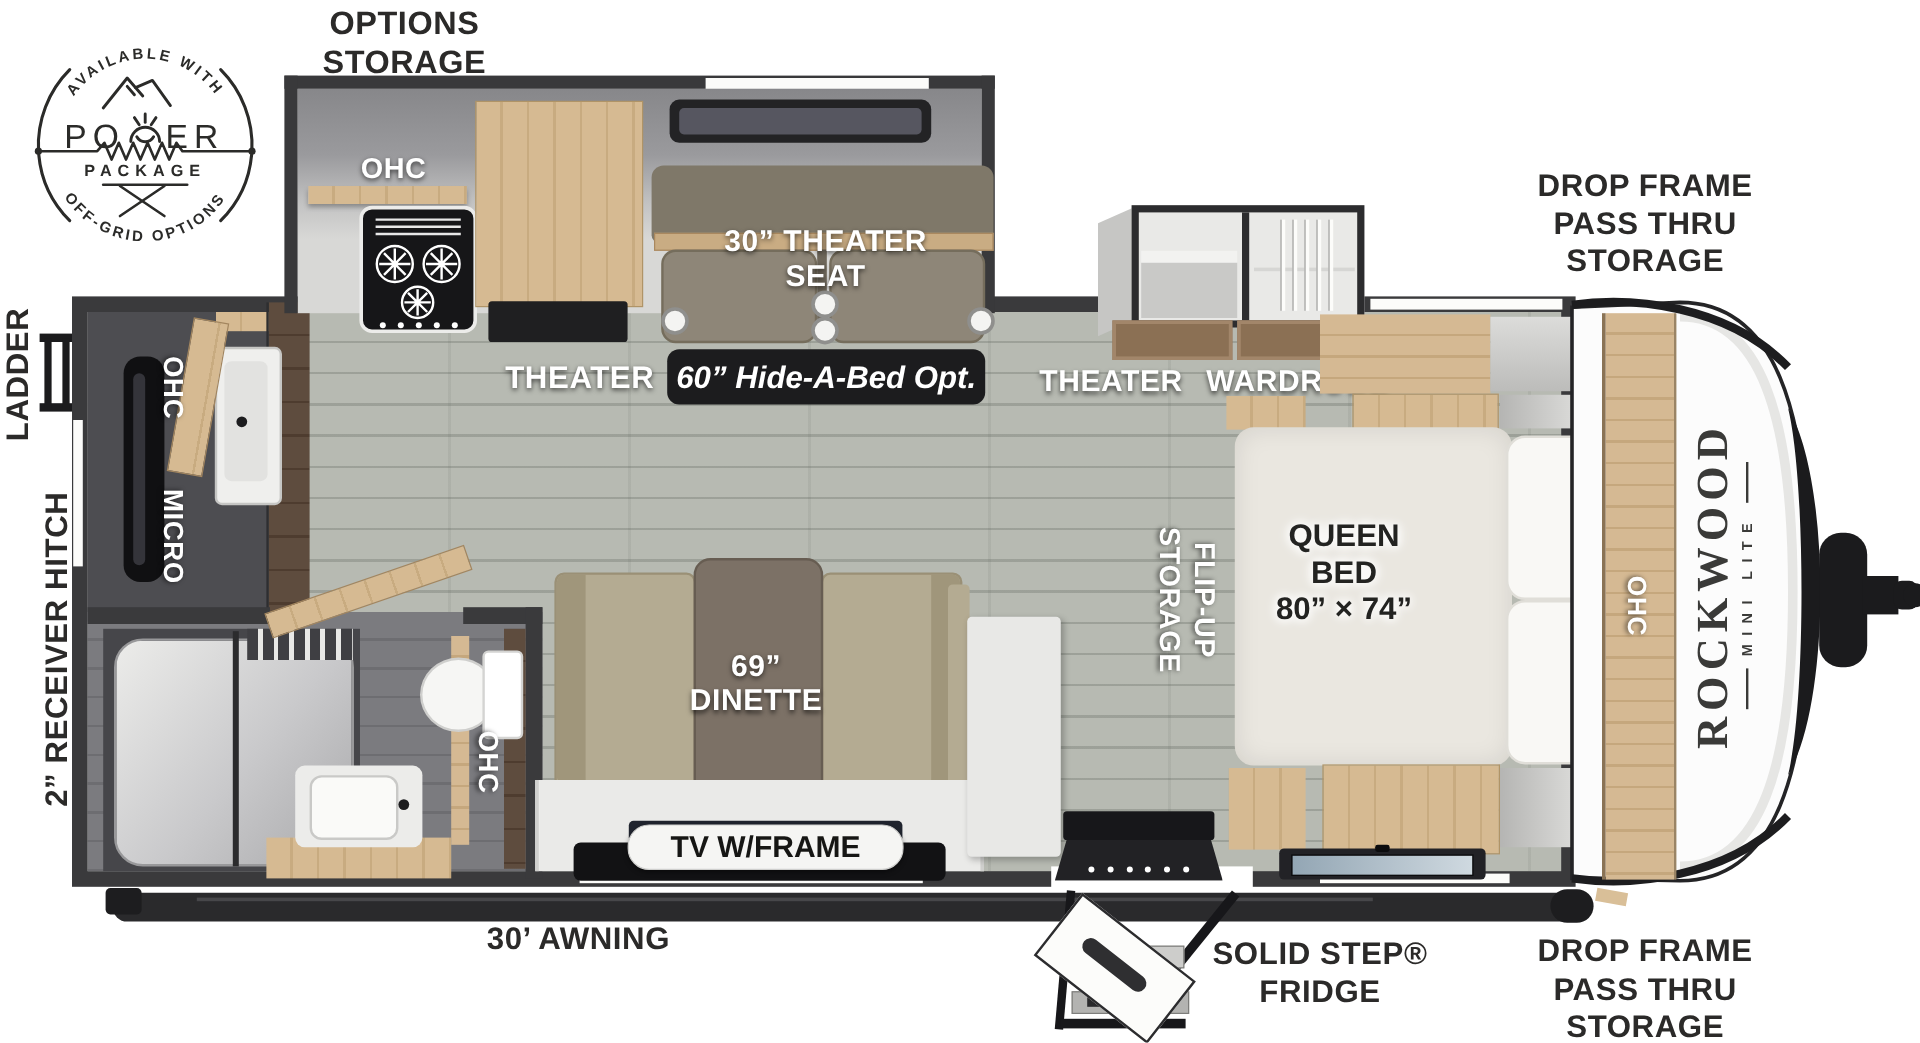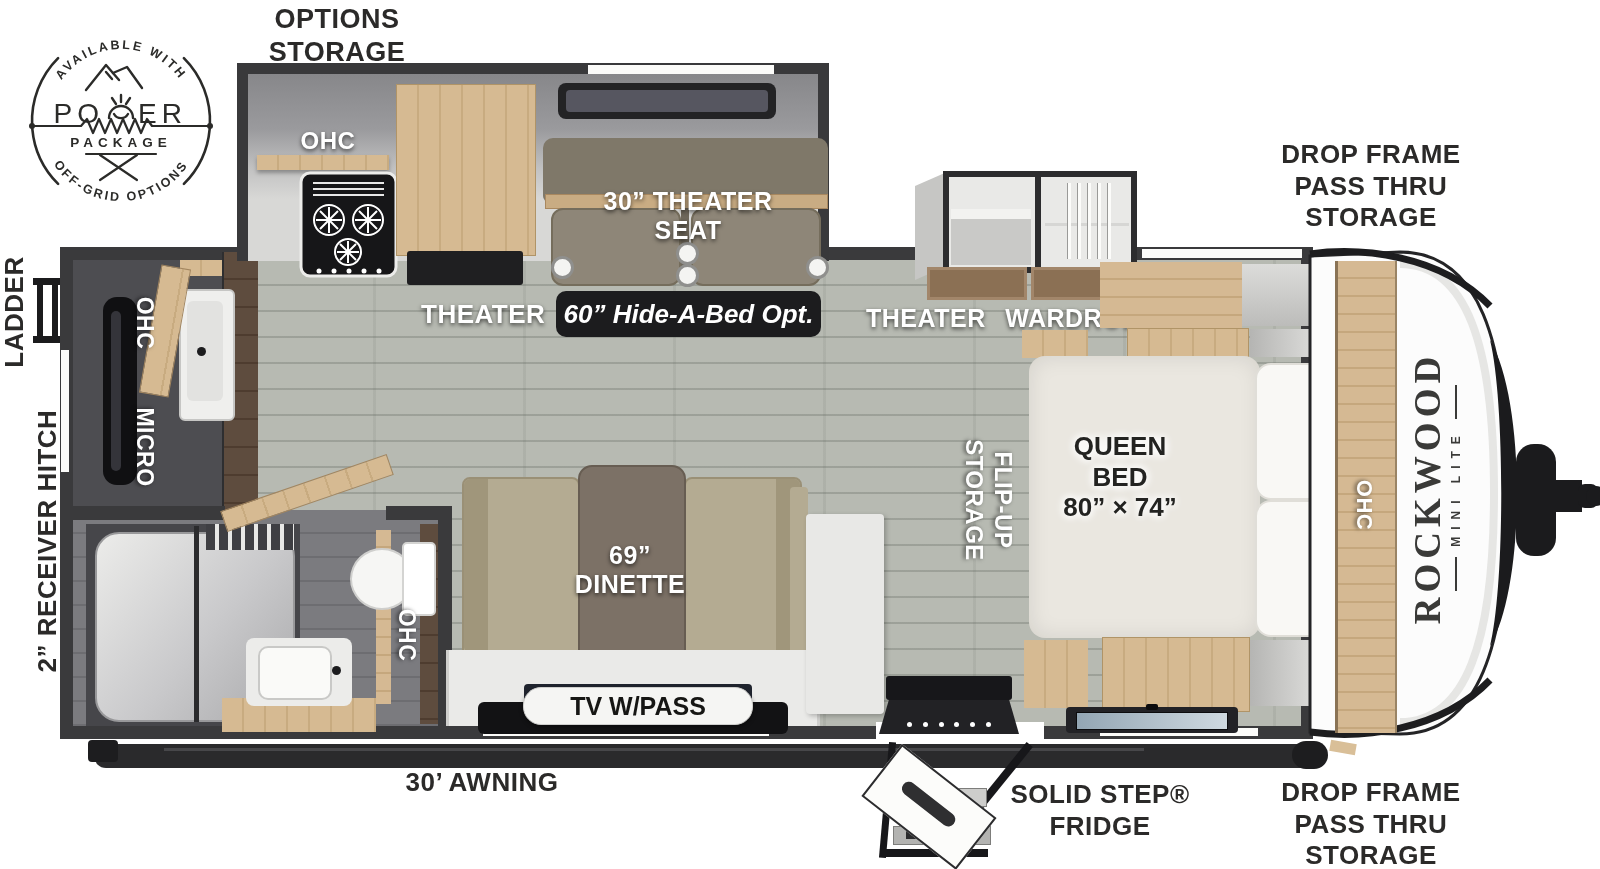--- a/index.html
+++ b/index.html
@@ -153,21 +153,21 @@
     <div class="abs" style="right:0;top:0;width:24px;height:174px;background:#a0967b;border-radius:0 6px 6px 0;"></div>
   </div>
   <div class="abs" style="left:578px;top:465px;width:104px;height:198px;background:#7c7166;border:2px solid #675d52;border-radius:14px;"></div>
   <div class="abs lw" style="left:535px;top:541px;width:190px;font-size:25px;">69”
 DINETTE</div>
   <div class="abs" style="left:790px;top:487px;width:18px;height:178px;background:#b4ab92;border-radius:4px;"></div>
 
   <div class="abs" style="left:446px;top:650px;width:368px;height:76px;background:#eaeae8;border-left:3px solid #cfcfcd;border-right:3px solid #cfcfcd;"></div>
   <div class="abs" style="left:524px;top:684px;width:228px;height:18px;background:#20242e;border-radius:4px;"></div>
   <div class="abs" style="left:478px;top:702px;width:310px;height:32px;background:#121214;border-radius:6px;"></div>
-  <div class="abs pill" style="left:523px;top:687px;width:228px;height:36px;line-height:36px;">TV W/PASS</div>
+  <div class="abs pill" style="left:523px;top:687px;width:228px;height:36px;line-height:36px;">TV W/FRAME</div>
 
   <div class="abs" style="left:237px;top:63px;width:592px;height:198px;box-sizing:border-box;
        border:11px solid #39393b;border-bottom:none;
        background:linear-gradient(180deg,#87878a 0px,#9a9a9d 55px,#c2c2c2 95px,#d8d8d6 125px,#d8d8d6 100%);"></div>
   <div class="abs" style="left:588px;top:65px;width:186px;height:9px;background:#fbfbf9;"></div>
   <div class="abs wood" style="left:257px;top:155px;width:132px;height:15px;box-shadow:0 3px 4px rgba(0,0,0,.3);"></div>
   <div class="abs lw" style="left:292px;top:127px;width:72px;font-size:24px;">OHC</div>
 
   <svg class="abs" style="left:299px;top:171px;" width="99" height="107" viewBox="0 0 99 107">
     <rect x="2" y="2" width="95" height="103" rx="9" fill="#161618" stroke="#ececea" stroke-width="3"></rect>

